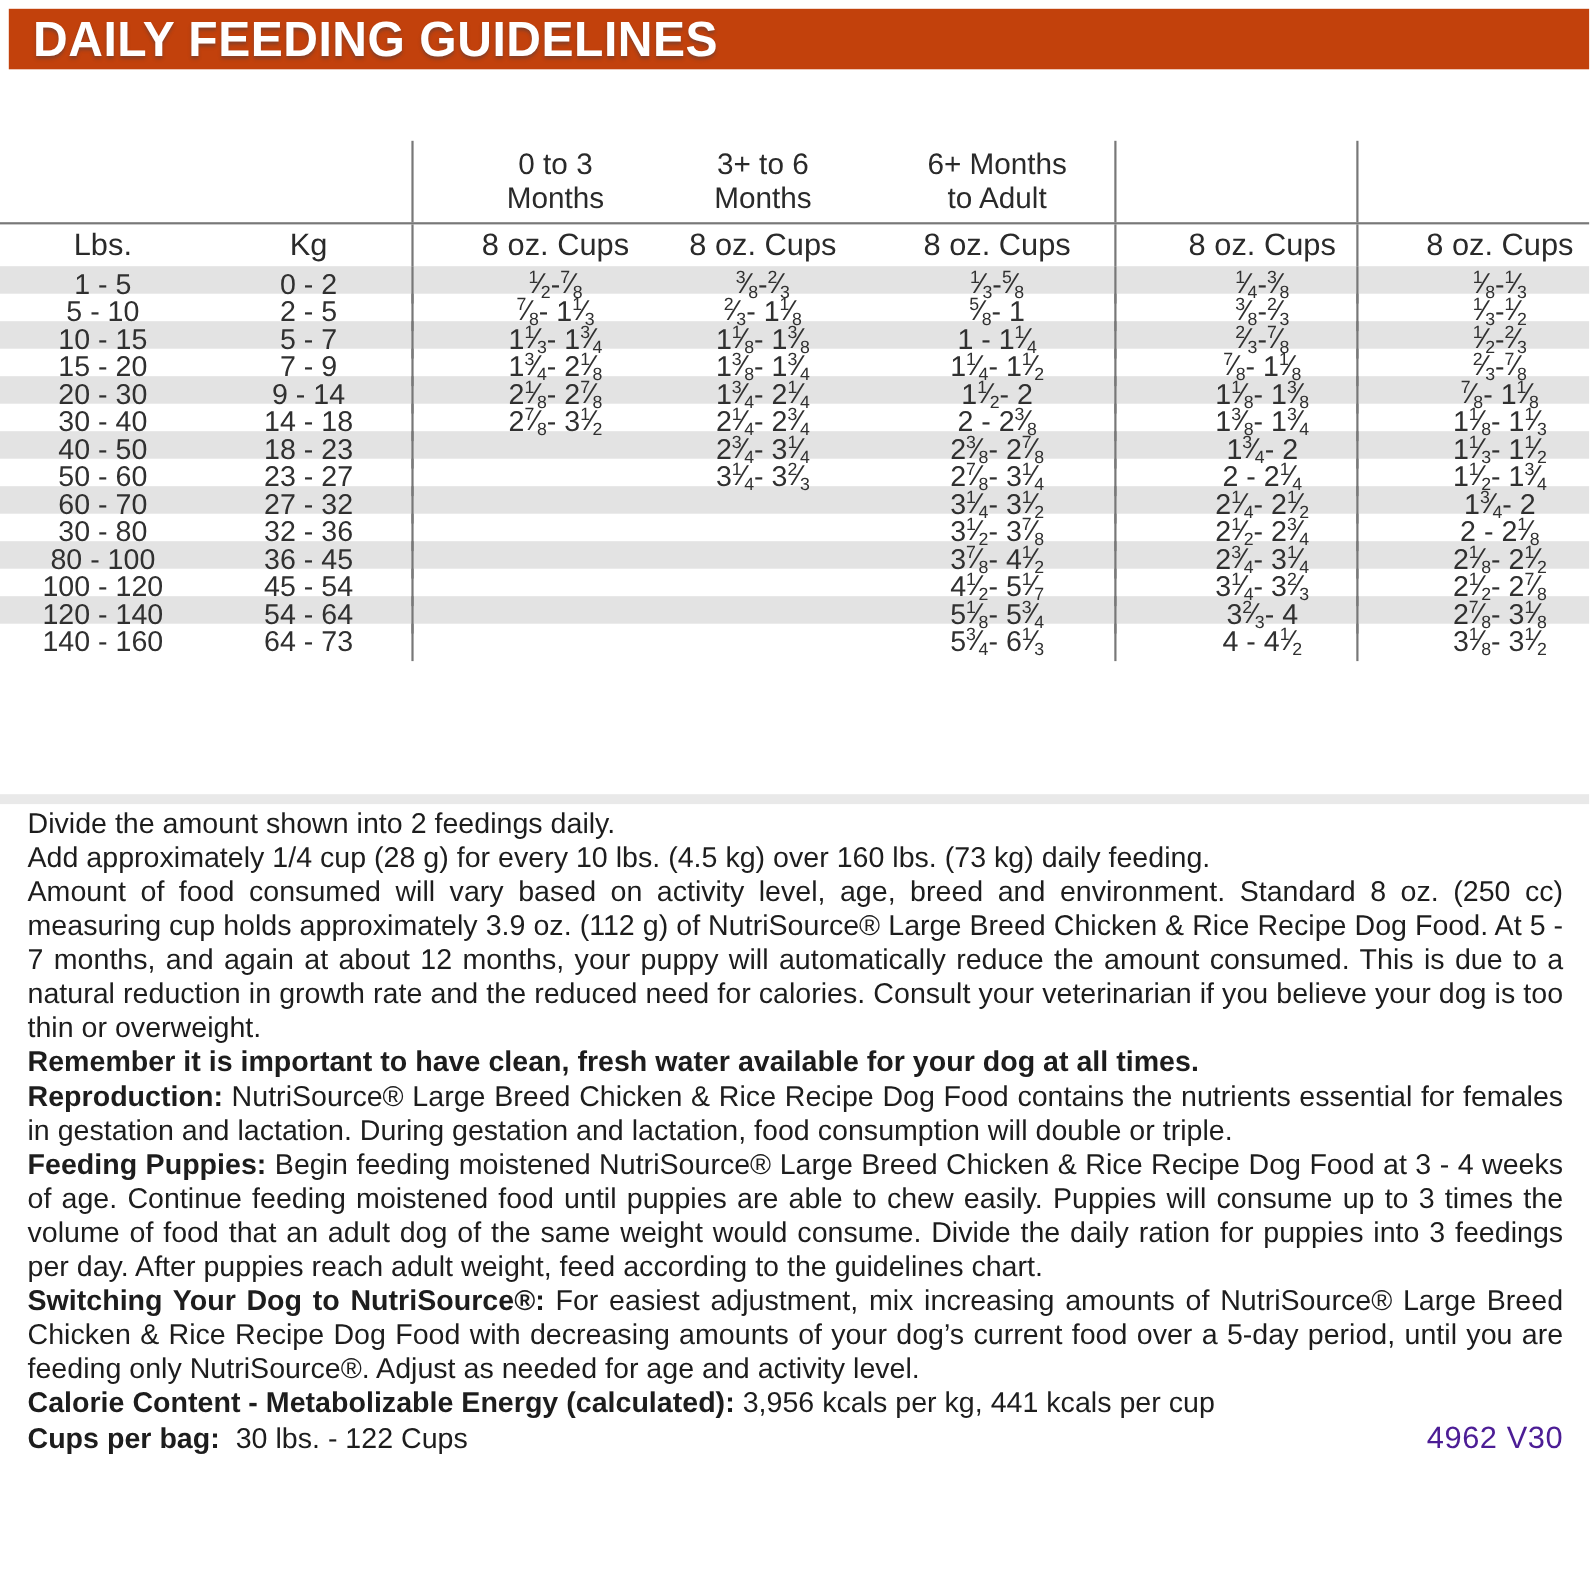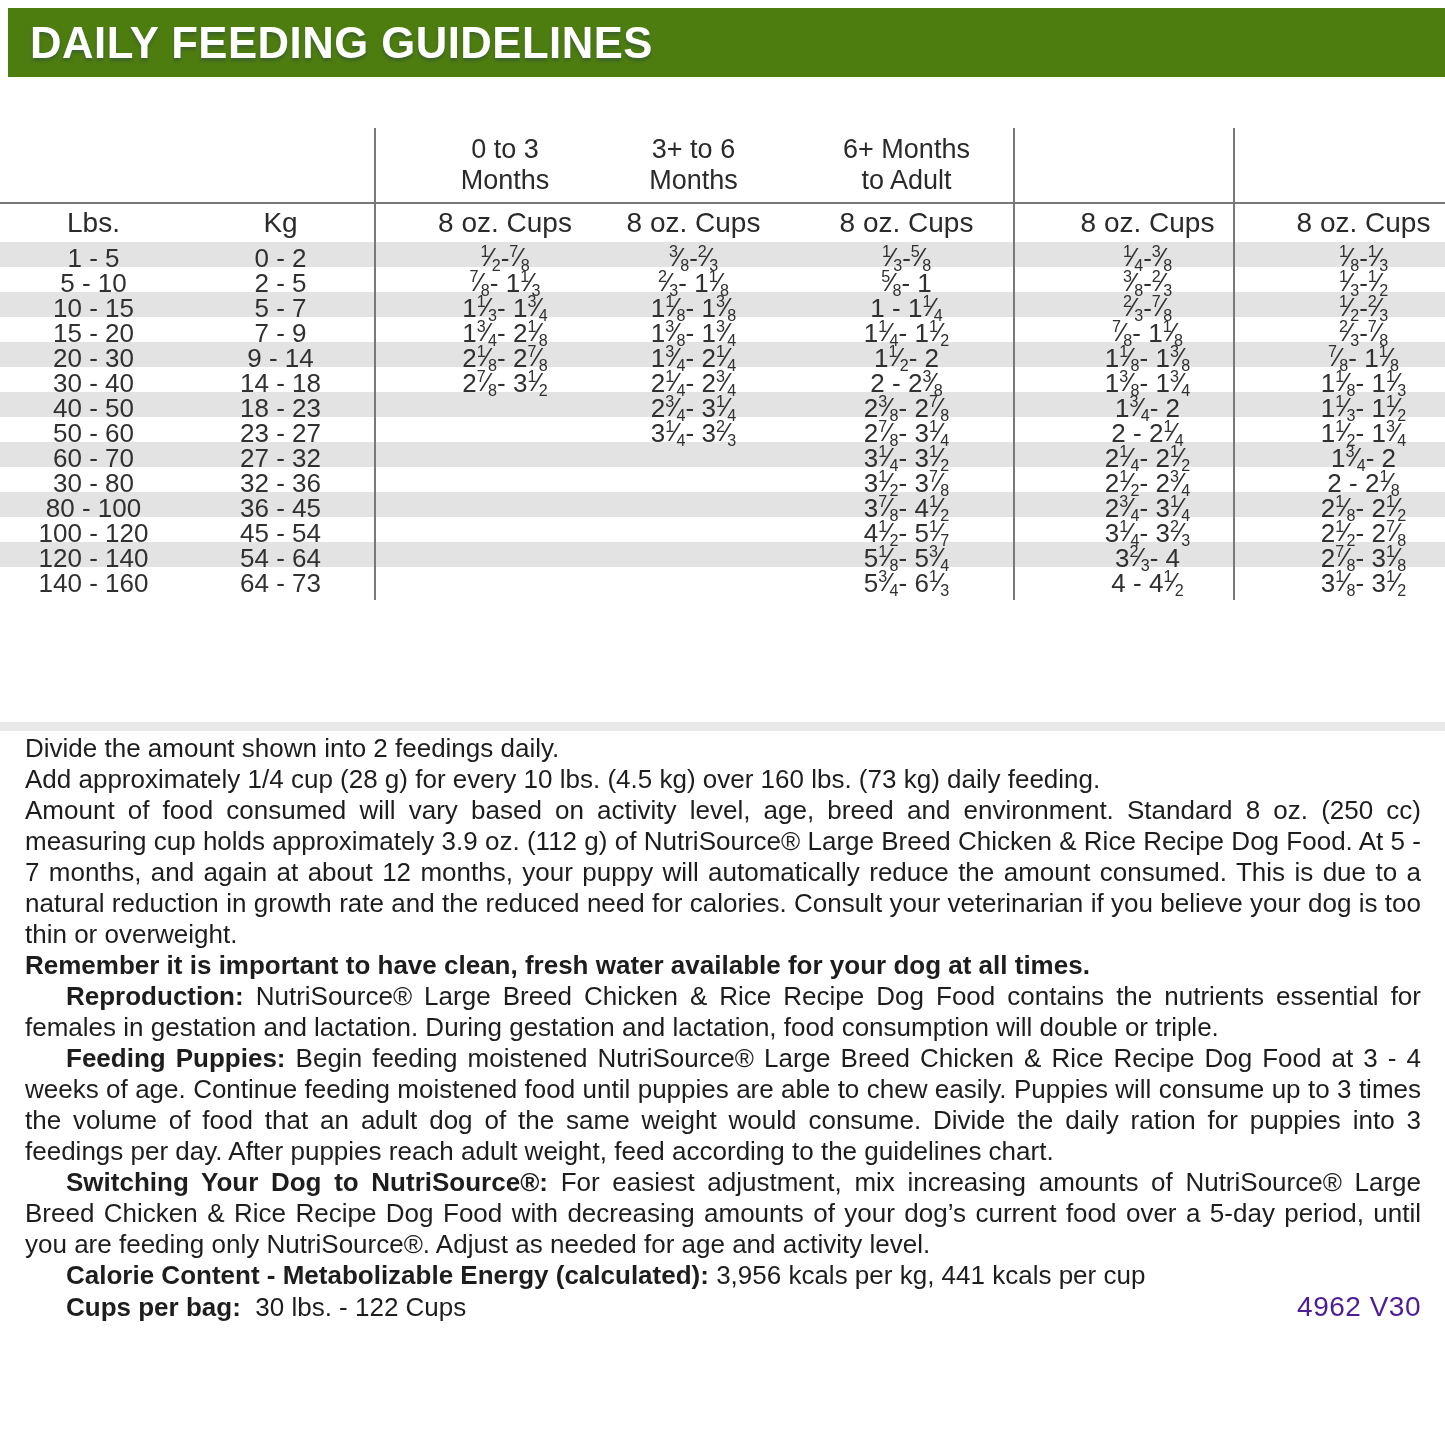--- a/index.html
+++ b/index.html
@@ -6,22 +6,22 @@
   .page{
     position:relative;
     width:1445px;height:1441px;
     background:#ffffff;
     font-family:"Liberation Sans",sans-serif;
     color:#1d1d1d;
     overflow:hidden;
   }
   
   .title-bar{
-    position:absolute;left:8px;top:8px;width:1437px;height:69px;
-    background:#4d7c0f;
+    position:absolute;left:8px;top:8px;width:1437px;height:55px;
+    background:#c2410c;
     display:flex;align-items:center;
   }
   .title-bar h1{
     margin:0 0 0 22px;
     color:#ffffff;
     font-size:45px;font-weight:800;letter-spacing:.5px;
     transform:scaleX(.97);transform-origin:left center;
     text-shadow:0 3px 3px rgba(30,60,90,.35);
     white-space:nowrap;
   }
@@ -71,21 +71,21 @@
   .fr .sl{margin:0 -1px;}
   .fr .de{font-size:62%;vertical-align:-.3em;}
   
   .notes{
     position:absolute;left:25px;top:733px;width:1396px;
     font-size:26px;line-height:31px;color:#1d1d1d;
   }
   .notes p{margin:0;}
   .para{text-align:justify;}
   .sect{margin-top:8px;}
-  .bold{font-weight:700;margin-left:41px;}
+  .bold{font-weight:700;}
   .cups-row{display:flex;justify-content:space-between;align-items:baseline;gap:32px;}
   .code{
     color:#4c1d95;font-size:28px;letter-spacing:.5px;white-space:nowrap;
   }
 </style>
 </head>
 <body>
 
 <div class="page">
 

